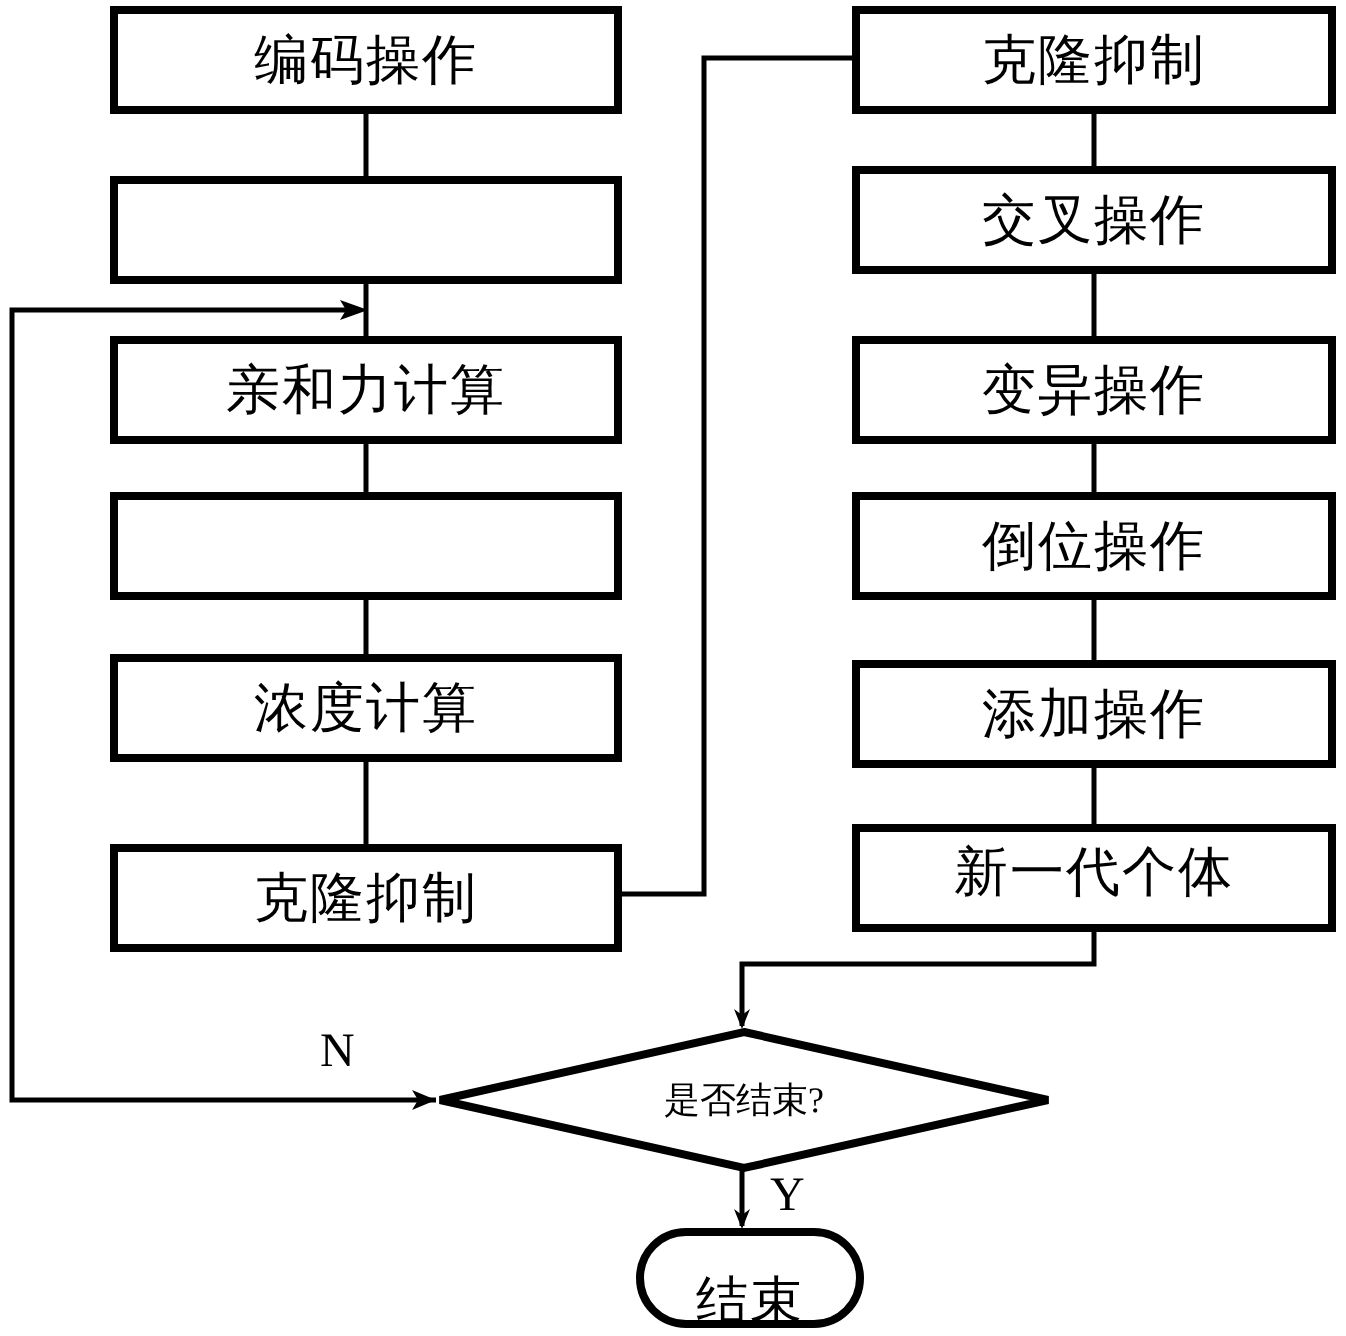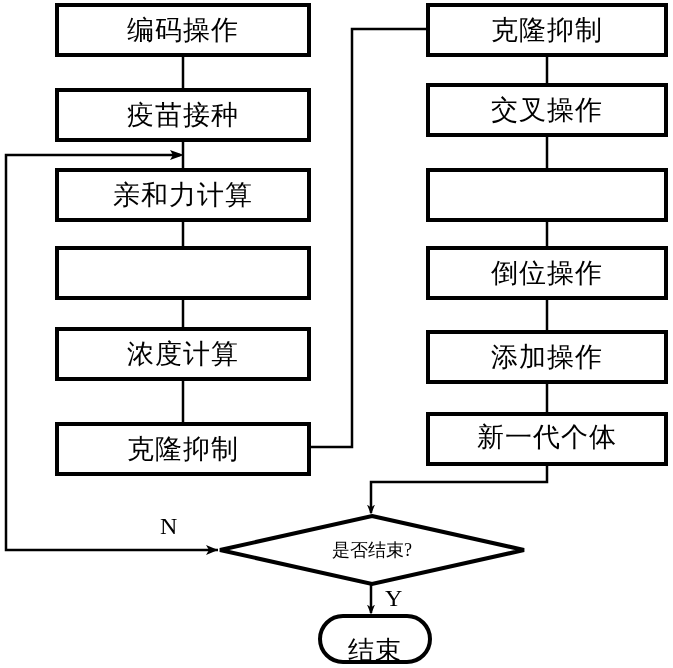--- a/index.html
+++ b/index.html
@@ -113,27 +113,27 @@
     <path d="M 218,550 L 6,550 L 6,155 L 180,155" fill="none" stroke="#000000" stroke-width="2.5"></path>
 
     <path d="M 218,550 L 206,545 L 209,550 L 206,555 Z" fill="#000000"></path>
 
     <path d="M 184,155 L 170,150 L 173,155 L 170,160 Z" fill="#000000"></path>
 
     <line x1="371" y1="584" x2="371" y2="613" stroke="#000000" stroke-width="2.5" marker-end="url(#arrowhead)"></line>
   </svg>
 
   <div class="node-label proc-label" style="left:57px;  top:5px;   width:252px; height:50px;">编码操作</div>
-  <div class="node-label proc-label" style="left:57px;  top:90px;  width:252px; height:50px;">疫苗接种</div>
   <div class="node-label proc-label" style="left:57px;  top:170px; width:252px; height:50px;">亲和力计算</div>
   <div class="node-label proc-label" style="left:57px;  top:329px; width:252px; height:50px;">浓度计算</div>
   <div class="node-label proc-label" style="left:57px;  top:424px; width:252px; height:50px;">克隆抑制</div>
 
   <div class="node-label proc-label" style="left:428px; top:5px;   width:238px; height:50px;">克隆抑制</div>
   <div class="node-label proc-label" style="left:428px; top:85px;  width:238px; height:50px;text-align:right;">交叉操作</div>
+  <div class="node-label proc-label" style="left:428px; top:170px; width:238px; height:50px;">变异操作</div>
   <div class="node-label proc-label" style="left:428px; top:248px; width:238px; height:50px;">倒位操作</div>
   <div class="node-label proc-label" style="left:428px; top:332px; width:238px; height:50px;">添加操作</div>
   <div class="node-label proc-label" style="left:428px; top:414px; width:238px; height:50px;font-family:Liberation Mono, monospace;">新一代个体</div>
 
   <div class="node-label decision-label" style="left:262px; top:526px; width:220px; height:48px;">是否结束?</div>
 
   <div class="node-label terminal-label" style="left:320px; top:628px; width:110px; height:46px;">结束</div>
 
   <div class="edge-label" style="left:160px; top:513px;">N</div>
   <div class="edge-label" style="left:385px; top:585px;">Y</div>

